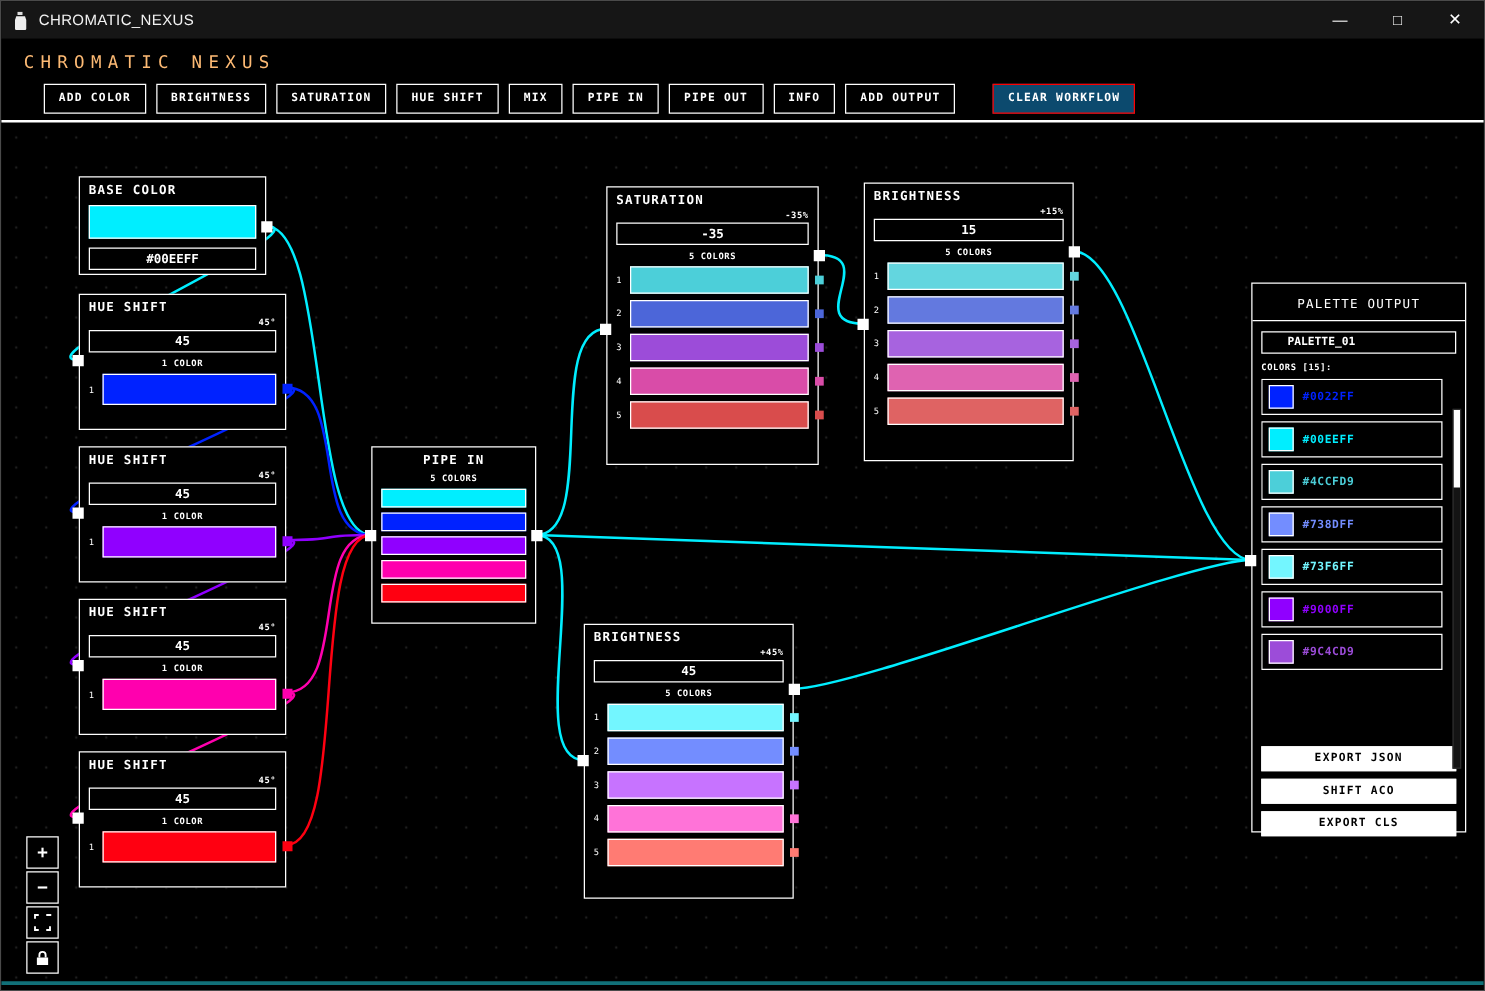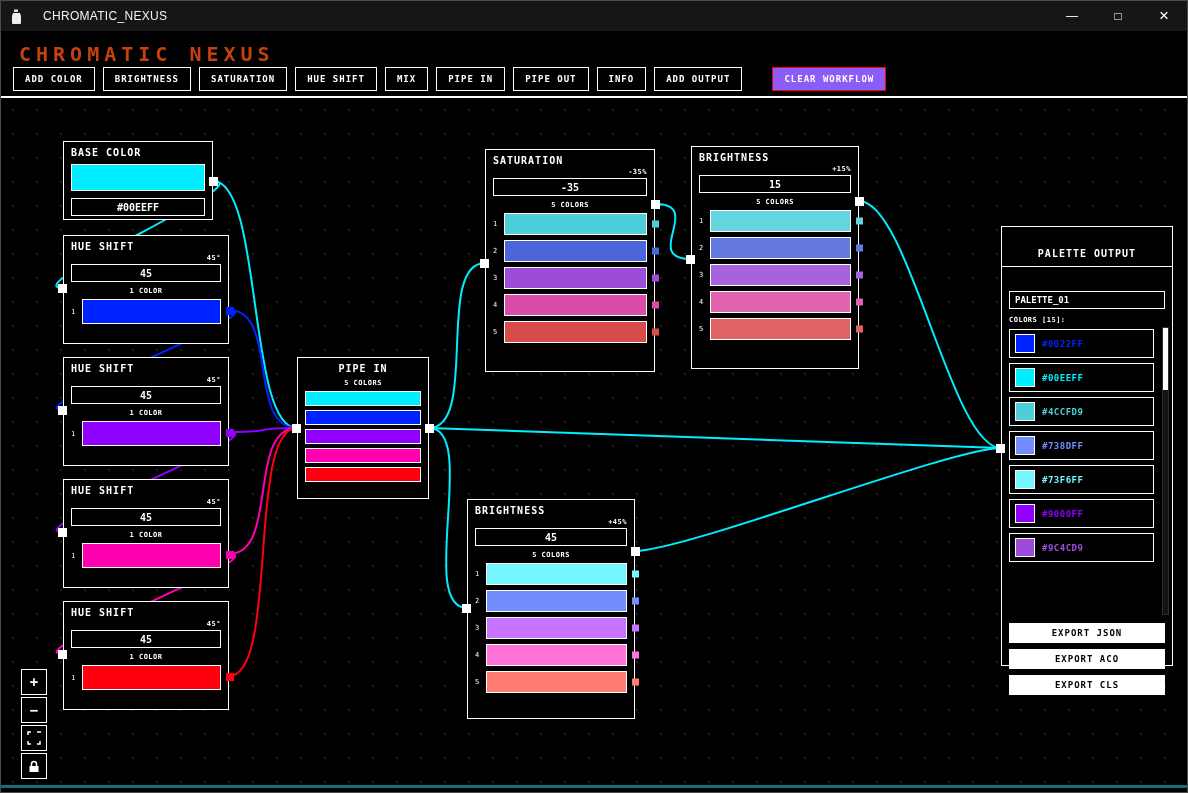--- a/index.html
+++ b/index.html
@@ -7,42 +7,41 @@
   #app {
     position:relative; width:1188px; height:793px; overflow:hidden;
     background:#000; border:1px solid #4a4a4a;
     font-family:"DejaVu Sans Mono", monospace; color:#fff;
   }
   
   .titlebar {
     position:absolute; left:0; top:0; right:0; height:30px;
     background:#161616; display:flex; align-items:center;
     font-family:"Liberation Sans", sans-serif;
-    gap:12px;
   }
   .titlebar .app-icon { margin:0 9px 0 10px; display:flex; }
   .titlebar .win-title { font-size:12px; color:#f2f2f2; letter-spacing:0.3px; }
   .win-controls { margin-left:auto; display:flex; height:100%; }
   .win-btn { width:46px; height:100%; display:flex; align-items:center; justify-content:center; color:#fff; font-size:12px; cursor:default; }
   .win-btn.close { font-size:17px; }
   
   .app-header {
     position:absolute; left:0; top:30px; right:0; height:65px; background:#000;
   }
   .brand {
-    position:absolute; left:18px; top:11px; font-size:20px; font-weight:bold;
-    letter-spacing:5px; color:#c2410c;
-  }
-  .toolbar { position:absolute; left:12px; top:36px; display:flex; gap:8px; }
+    position:absolute; left:18px; top:11px; font-size:14px; font-weight:normal;
+    letter-spacing:5px; color:#fdba74;
+  }
+  .toolbar { position:absolute; left:34px; top:36px; display:flex; gap:8px; }
   .tb-btn {
     background:#000; border:1px solid #fff; color:#fff;
     font-family:"DejaVu Sans Mono",monospace; font-size:9px; font-weight:bold;
     letter-spacing:1px; padding:6px 11px; cursor:pointer; white-space:nowrap;
   }
-  .tb-btn.danger { background:#8b5cf6; border-color:#FF0000; margin-left:22px; }
+  .tb-btn.danger { background:#0c4a6e; border-color:#FF0000; margin-left:22px; }
   .separator { position:absolute; left:0; top:95px; right:0; height:2px; background:#fff; z-index:3; }
   
   .canvas {
     position:absolute; left:0; top:97px; right:0; bottom:0; background:#000;
     background-image:radial-gradient(circle, #1e1e1e 1px, transparent 1.3px);
     background-size:24px 24px;
   }
   .bottom-bar { position:absolute; left:0; right:0; bottom:4px; height:3px; background:#117078; z-index:4; }
   svg.wires { position:absolute; left:0; top:0; width:1188px; height:793px; z-index:1; pointer-events:none; }
   svg.wires path { fill:none; stroke-width:2; stroke-linecap:round; }
@@ -65,23 +64,23 @@
   .row-index { font-size:7px; width:7px; flex:none; }
   .row-swatch { flex:1; height:22px; border:1px solid #fff; }
   .rows-lg .row-swatch { height:25px; }
   .row-port { position:absolute; right:-12px; top:50%; transform:translateY(-50%); width:7px; height:7px; z-index:5; }
   .stack-swatch { height:15px; border:1px solid #fff; margin-bottom:4px; }
   .port { position:absolute; width:9px; height:9px; background:#fff; z-index:6; }
   .port.left { left:-6px; }
   .port.right { right:-6px; }
   .port.colored { width:8px; height:8px; }
   
-  .palette-header { text-align:center; font-size:10px; font-weight:bold; letter-spacing:1px;
-    margin:12px -7px; padding:4px 0 7px; border-bottom:1.5px solid #fff; }
-  .palette-name { margin-top:24px; text-align:left; padding-left:5px; font-size:9px; }
+  .palette-header { text-align:center; font-size:10px; font-weight:normal; letter-spacing:1px;
+    margin:2px -7px; padding:4px 0 7px; border-bottom:1.5px solid #fff; }
+  .palette-name { margin-top:8px; text-align:left; padding-left:20px; font-size:9px; }
   .palette-count { font-size:7px; font-weight:bold; text-align:left; margin:7px 0 5px; letter-spacing:0.5px; }
   .palette-list { height:288px; overflow:hidden; padding-right:11px; }
   .palette-row { display:flex; align-items:center; gap:7px; border:1px solid #fff;
     height:29px; padding:3px 5px; margin-bottom:5px; background:#000; }
   .palette-swatch { width:20px; height:19px; border:1px solid #fff; flex:none; }
   .palette-hex { font-size:9px; font-weight:bold; letter-spacing:0.5px; }
   .palette-scrollbar { position:absolute; right:3px; top:100px; width:7px; height:288px;
     background:#141414; border:1px solid #2d2d2d; z-index:5; }
   .palette-thumb { position:absolute; left:0; top:0; width:100%; height:62px; background:#fff; }
   .export-btn { height:20px; background:#fff; color:#000; border:1px solid #fff;
@@ -370,21 +369,21 @@
         </div>
         <div class="palette-row">
           <div class="palette-swatch" style="background: rgb(156, 76, 217);"></div>
           <span class="palette-hex" style="color: rgb(156, 76, 217);">#9C4CD9</span>
         </div>
       </div>
     <div class="palette-scrollbar">
       <div class="palette-thumb"></div>
     </div>
     <div class="export-btn">EXPORT JSON</div>
-    <div class="export-btn">EXPORT ACO</div>
+    <div class="export-btn">SHIFT ACO</div>
     <div class="export-btn">EXPORT CLS</div>
     <div class="port left" style="top:217px;"></div>
   </div>
 
   <div class="zoom-panel">
     <div class="zoom-btn">+</div>
     <div class="zoom-btn">−</div>
     <div class="zoom-btn">
       <svg width="14" height="14" viewBox="0 0 14 14">
           <path d="M1 4V1h3M10 1h13v3M13 10v3h-3M4 13H1v-3" stroke="#fff" fill="none" stroke-width="1.5" transform="scale(1)"></path>

